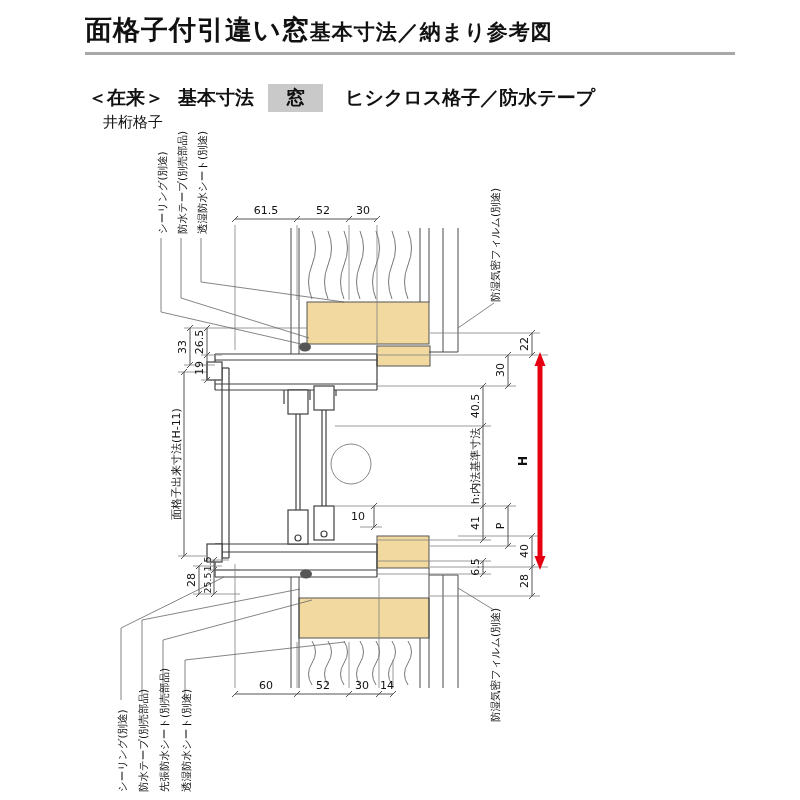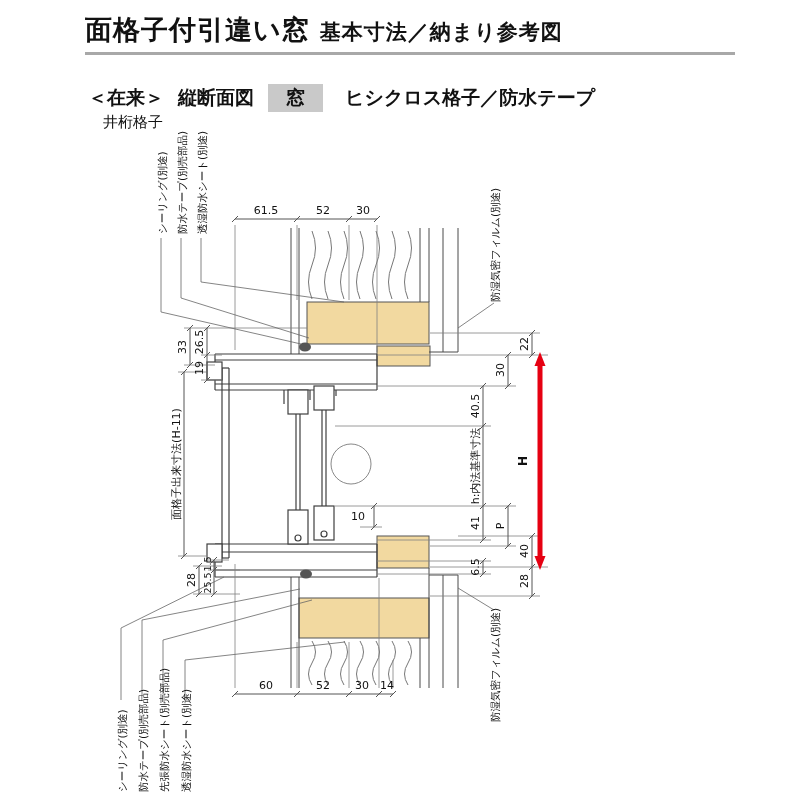--- a/index.html
+++ b/index.html
@@ -1,20 +1,20 @@
 <!DOCTYPE html>
 <html><head>
 <meta charset="utf-8">
 <style>
   html,body{margin:0;padding:0;background:#ffffff;}
   .page{
     position:relative;width:800px;height:800px;background:#ffffff;overflow:hidden;
     font-family:"DejaVu Sans","Liberation Sans",sans-serif;color:#111;
   }
-  .title-row{position:absolute;left:85px;top:12px;display:flex;align-items:baseline;gap:10px;white-space:nowrap;}
+  .title-row{position:absolute;left:85px;top:12px;display:flex;align-items:baseline;white-space:nowrap;}
   .title-main{font-size:27px;font-weight:bold;letter-spacing:1px;}
   .title-sub{font-size:21px;font-weight:bold;letter-spacing:1px;}
   .title-underline{position:absolute;left:85px;top:52px;width:650px;height:3px;background:#a8a8a8;}
   .subheader{position:absolute;left:88px;top:84px;display:flex;align-items:center;font-size:19px;font-weight:600;white-space:nowrap;}
   .sh-item{margin-right:14px;text-align:right;}
   .sh-window{background:#c9c9c9;padding:1px 18px;margin-right:22px;}
   .section-label{position:absolute;left:103px;top:113px;font-size:15px;}
   svg{position:absolute;left:0;top:0;}
   svg text{font-family:"DejaVu Sans","Liberation Sans",sans-serif;fill:#111;}
   .dim-text{font-size:11px;}
@@ -28,21 +28,21 @@
 <div class="page">
 
   <div class="title-row">
     <span class="title-main">面格子付引違い窓</span>
     <span class="title-sub">基本寸法／納まり参考図</span>
   </div>
   <div class="title-underline"></div>
 
   <div class="subheader">
     <span class="sh-item">＜在来＞</span>
-    <span class="sh-item">縦断面図</span>
+    <span class="sh-item">基本寸法</span>
     <span class="sh-window">窓</span>
     <span class="sh-item">ヒシクロス格子／防水テープ</span>
   </div>
 
   <div class="section-label">井桁格子</div>
 
   <svg width="800" height="800" viewBox="0 0 800 800">
 
     <g stroke="#555" stroke-width="1">
       <rect x="307" y="302" width="122" height="42" fill="#f2d9a0"></rect>

